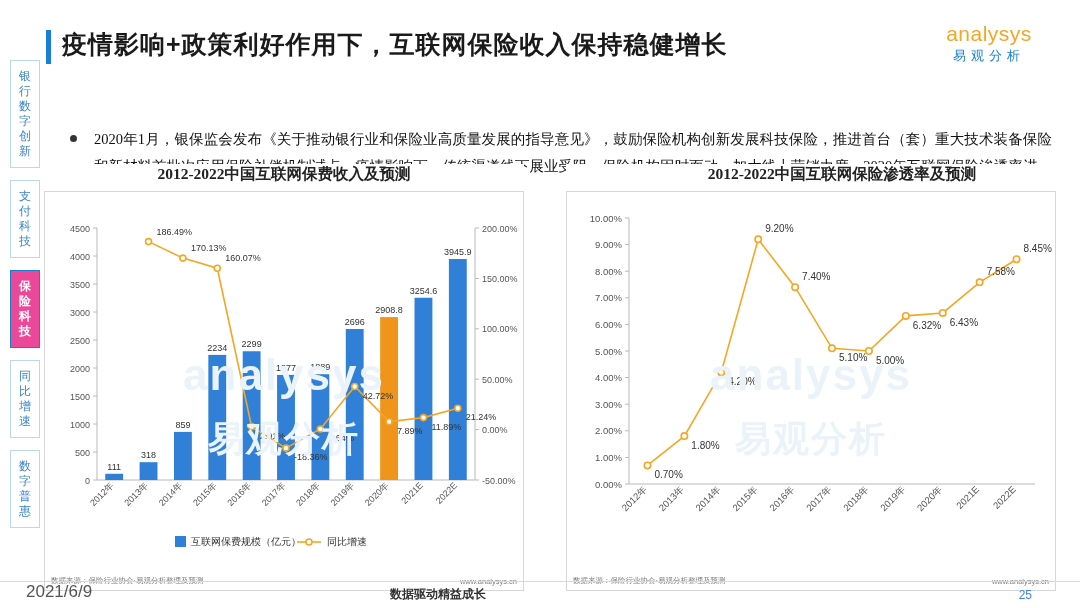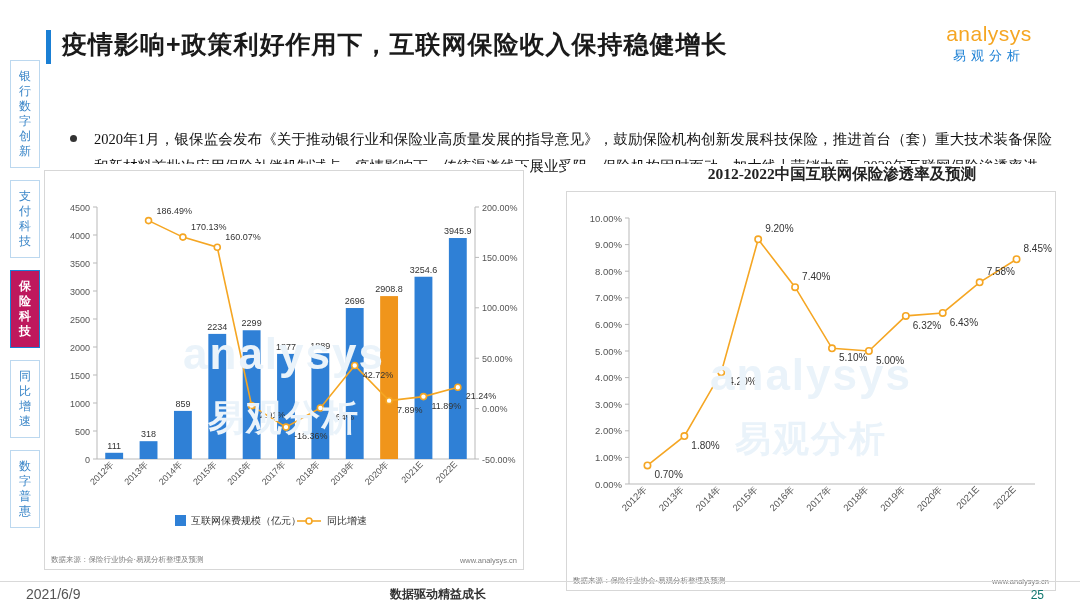--- a/index.html
+++ b/index.html
@@ -27,21 +27,21 @@
   .logo-sub { font-size:13px; color:#1a7fd4; letter-spacing:5px; margin-top:1px; }
 
   
   .sidetabs { position:absolute; left:10px; top:60px; width:32px; }
   .sidetab {
     width:30px; margin-bottom:12px; padding:8px 3px;
     border:1px solid #bcd8ef; border-radius:0;
     font-size:12px; color:#3a86c8; text-align:center; line-height:15px;
     background:#ffffff;
   }
-  .sidetab.active { background:#be185d; color:#fff; border-color:#1a7fd4; font-weight:bold; }
+  .sidetab.active { background:#ec4899; color:#fff; border-color:#1a7fd4; font-weight:bold; }
 
   
   .bullet-wrap { position:absolute; left:62px; top:78px; width:990px;margin-top:48px; }
   .bullet-dot {
     position:absolute; left:8px; top:9px; width:7px; height:7px; background:#333; border-radius:50%;
   }
   .bullet-text {
     margin-left:32px;
     font-size:14.5px; line-height:27px; color:#111; text-align:justify;
     font-family:"Liberation Serif", serif;
@@ -68,23 +68,23 @@
 
   .wm {
     position:absolute; left:50%; top:46%; transform:translate(-50%,-50%) ;
     font-size:44px; color:#eaf3fa; font-weight:bold; white-space:nowrap; pointer-events:none;
     letter-spacing:2px;
   }
   .wm2 { top:62%; font-size:36px; }
 
   
   .footer-line { position:absolute; left:0; bottom:26px; width:1080px; height:1px; background:#d9d9d9; }
-  .footer-date { position:absolute; left:26px; bottom:6px; font-size:14px; color:#555; }
+  .footer-date { position:absolute; left:26px; bottom:6px; font-size:17px; color:#555; }
   .footer-center { position:absolute; left:0; bottom:5px; width:876px; text-align:center; font-size:12px; color:#333; font-weight:bold;}
-  .footer-page { position:absolute; right:36px; bottom:6px; font-size:12px; color:#0f766e; }
+  .footer-page { position:absolute; right:48px; bottom:6px; font-size:12px; color:#3b82f6; }
 
   svg text { font-family:"Liberation Sans", sans-serif; }
 </style>
 </head>
 <body>
 
 <div class="header">
   <div class="title-bar"></div>
   <div class="page-title">疫情影响+政策利好作用下，互联网保险收入保持稳健增长</div>
   <div class="logo">
@@ -100,20 +100,21 @@
   <div class="sidetab">同比增速</div>
   <div class="sidetab">数字普惠</div>
 </div>
 
 <div class="bullet-wrap">
   <div class="bullet-dot"></div>
   <div class="bullet-text">2020年1月，银保监会发布《关于推动银行业和保险业高质量发展的指导意见》，鼓励保险机构创新发展科技保险，推进首台（套）重大技术装备保险和新材料首批次应用保险补偿机制试点。疫情影响下，传统渠道线下展业受阻，保险机构因时而动，加大线上营销力度，2020年互联网保险渗透率进一步提升，实现保费收入2908.8亿元，同比增长7.89%。</div>
 </div>
 
 <div class="panel" id="panelLeft">
+  <div class="panel-title">2012-2022中国互联网保费收入及预测</div>
   <div class="panel-box" style="margin-top:6px;">
     <div class="wm">analysys</div>
     <div class="wm wm2">易观分析</div>
     <svg id="svgLeft" width="480" height="378" viewBox="0 0 480 378">
         <line x1="52" y1="36" x2="52" y2="288" stroke="#b9b9b9" stroke-width="1"></line>
         <line x1="430" y1="36" x2="430" y2="288" stroke="#b9b9b9" stroke-width="1"></line>
         <line x1="52" y1="288" x2="430" y2="288" stroke="#b9b9b9" stroke-width="1"></line>
         <line x1="48" y1="288" x2="52" y2="288" stroke="#b9b9b9"></line>
         <text x="45" y="291.5" text-anchor="end" font-size="9" fill="#555">0</text>
         <line x1="48" y1="260" x2="52" y2="260" stroke="#b9b9b9"></line>

